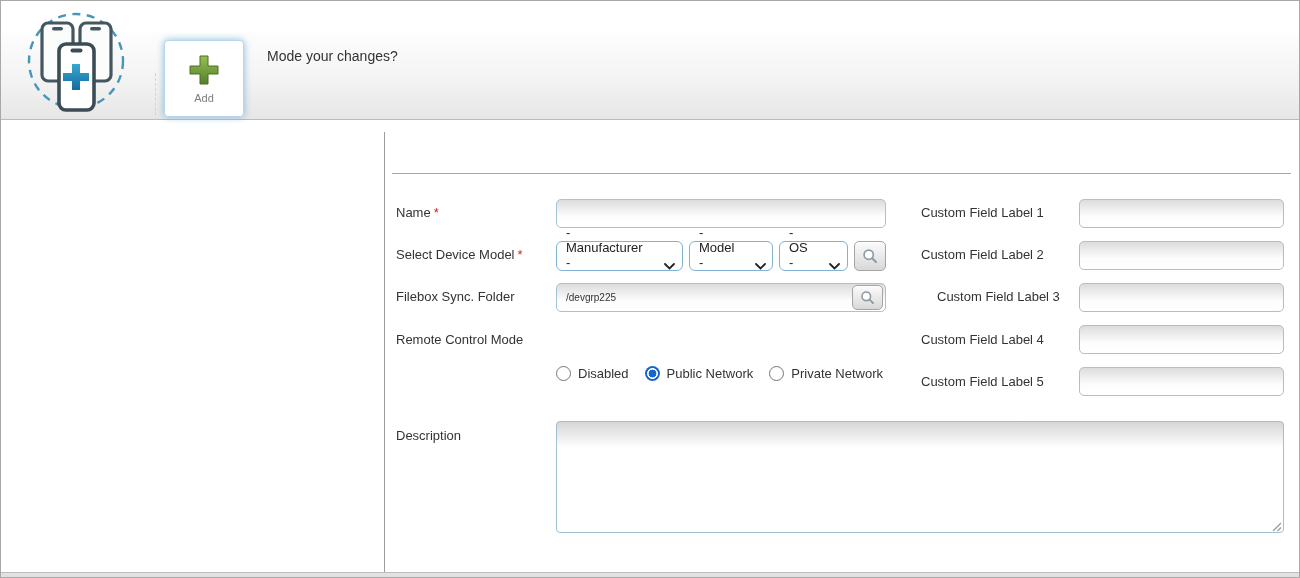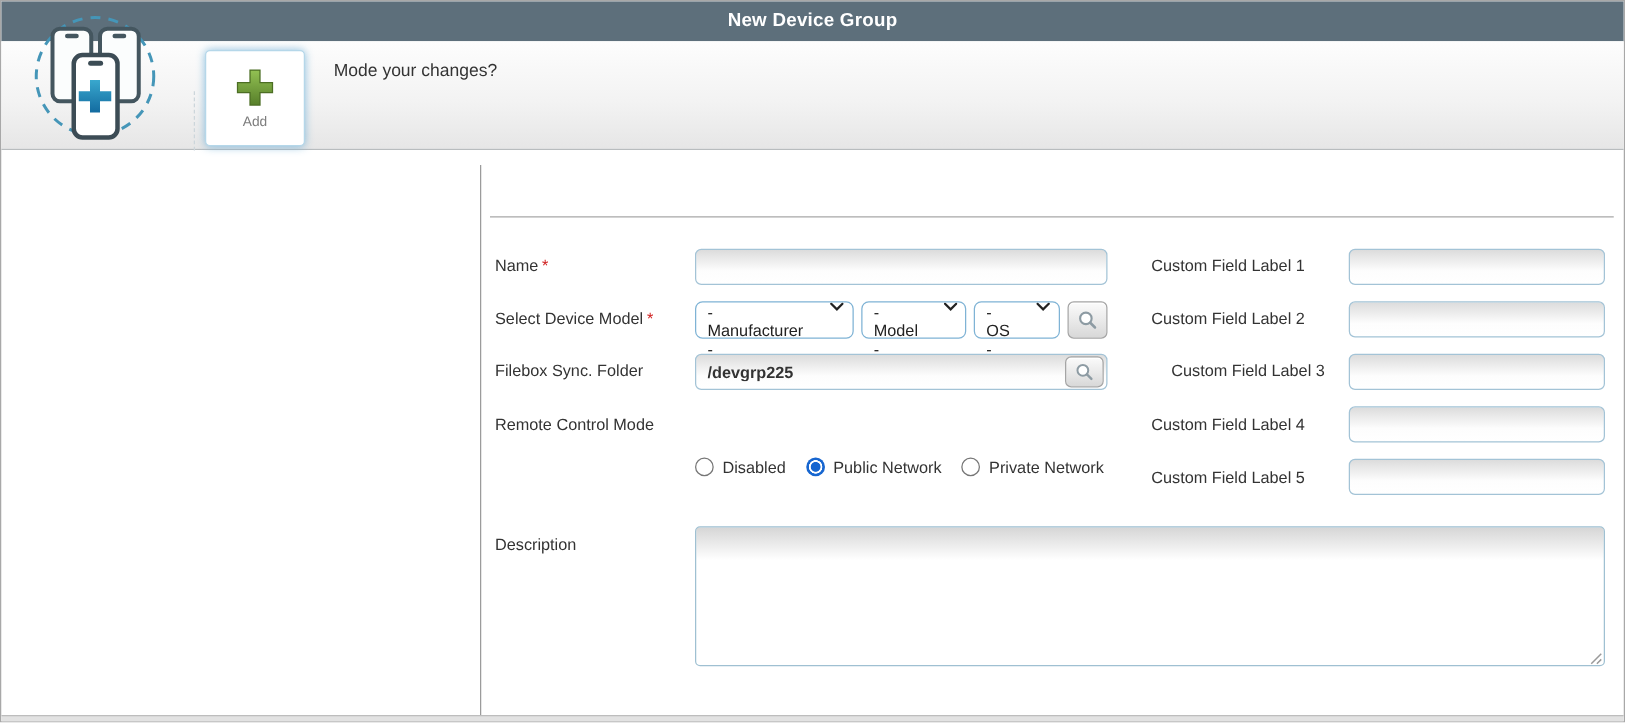--- a/index.html
+++ b/index.html
@@ -53,28 +53,28 @@
   .tab-sep { width:1px; height:27px; background:#b9b9b9; }
   .tab-underline { position:absolute; left:391px; top:172px; width:899px; height:1px;
           background:#a8a8a8; }
 
   
   .flabel { position:absolute; font-size:13px; color:#333; white-space:nowrap; }
   .req { color:#d02020; margin-left:3px; }
 
   .tinput { position:absolute; height:29px; border:1px solid #a3c3d6; border-radius:5px;
             background:linear-gradient(to bottom,#dcdcdc 0%,#fdfdfd 62%,#ffffff 100%);
-            font-family:"Liberation Sans",sans-serif; font-size:13px; color:#333;
-            padding:0 9px; outline:none;font-weight:bold; }
+            font-family:"Liberation Sans",sans-serif; font-size:10px; color:#333;
+            padding:0 9px; outline:none; }
   .w-main { left:555px; width:330px; }
   .w-cust { left:1078px; width:205px; }
 
   .select { position:absolute; top:240px; height:30px; background:#ffffff;
             border:1px solid #7fb3d5; border-radius:6px; display:flex;
-            align-items:flex-start; justify-content:space-between; padding:0 9px;
+            align-items:flex-end; justify-content:space-between; padding:0 9px;
             font-size:13px; color:#222; cursor:pointer;gap:12px; }
   .select .chev { flex:none; margin-left:9px; }
 
   .sbtn { position:absolute; border:1px solid #a5a5a5; border-radius:5px;
           background:linear-gradient(to bottom,#fbfbfb 0%,#eaeaea 50%,#d8d8d8 100%);
           box-shadow:inset 0 1px 0 #fff; display:flex; align-items:center;
           justify-content:center; cursor:pointer; }
 
   .radio-row { position:absolute; left:555px; top:324px; height:30px; display:flex;
                align-items:center; gap:16px;margin-top:33px; }
@@ -93,23 +93,20 @@
   .grip { position:absolute; left:1271px; top:521px; pointer-events:none; }
 
   .footer-strip { position:absolute; left:0; top:571px; width:100%; height:7px;
             background:#e2e2e2; border-top:1px solid #bdbdbd; }
 </style>
 </head>
 <body>
 
 <div class="page">
 
-  <div class="header">
-    <span class="title">New Device Group</span>
-  </div>
 
   <div class="toolbar">
     <div class="toolbar-sep"></div>
   </div>
 
   <svg class="app-icon" viewBox="0 0 102 106">
     <defs>
       <linearGradient id="plusBlue" x1="0" y1="0" x2="0" y2="1">
         <stop offset="0" stop-color="#39a8ce"></stop>
           <stop offset="1" stop-color="#136ba0"></stop>

